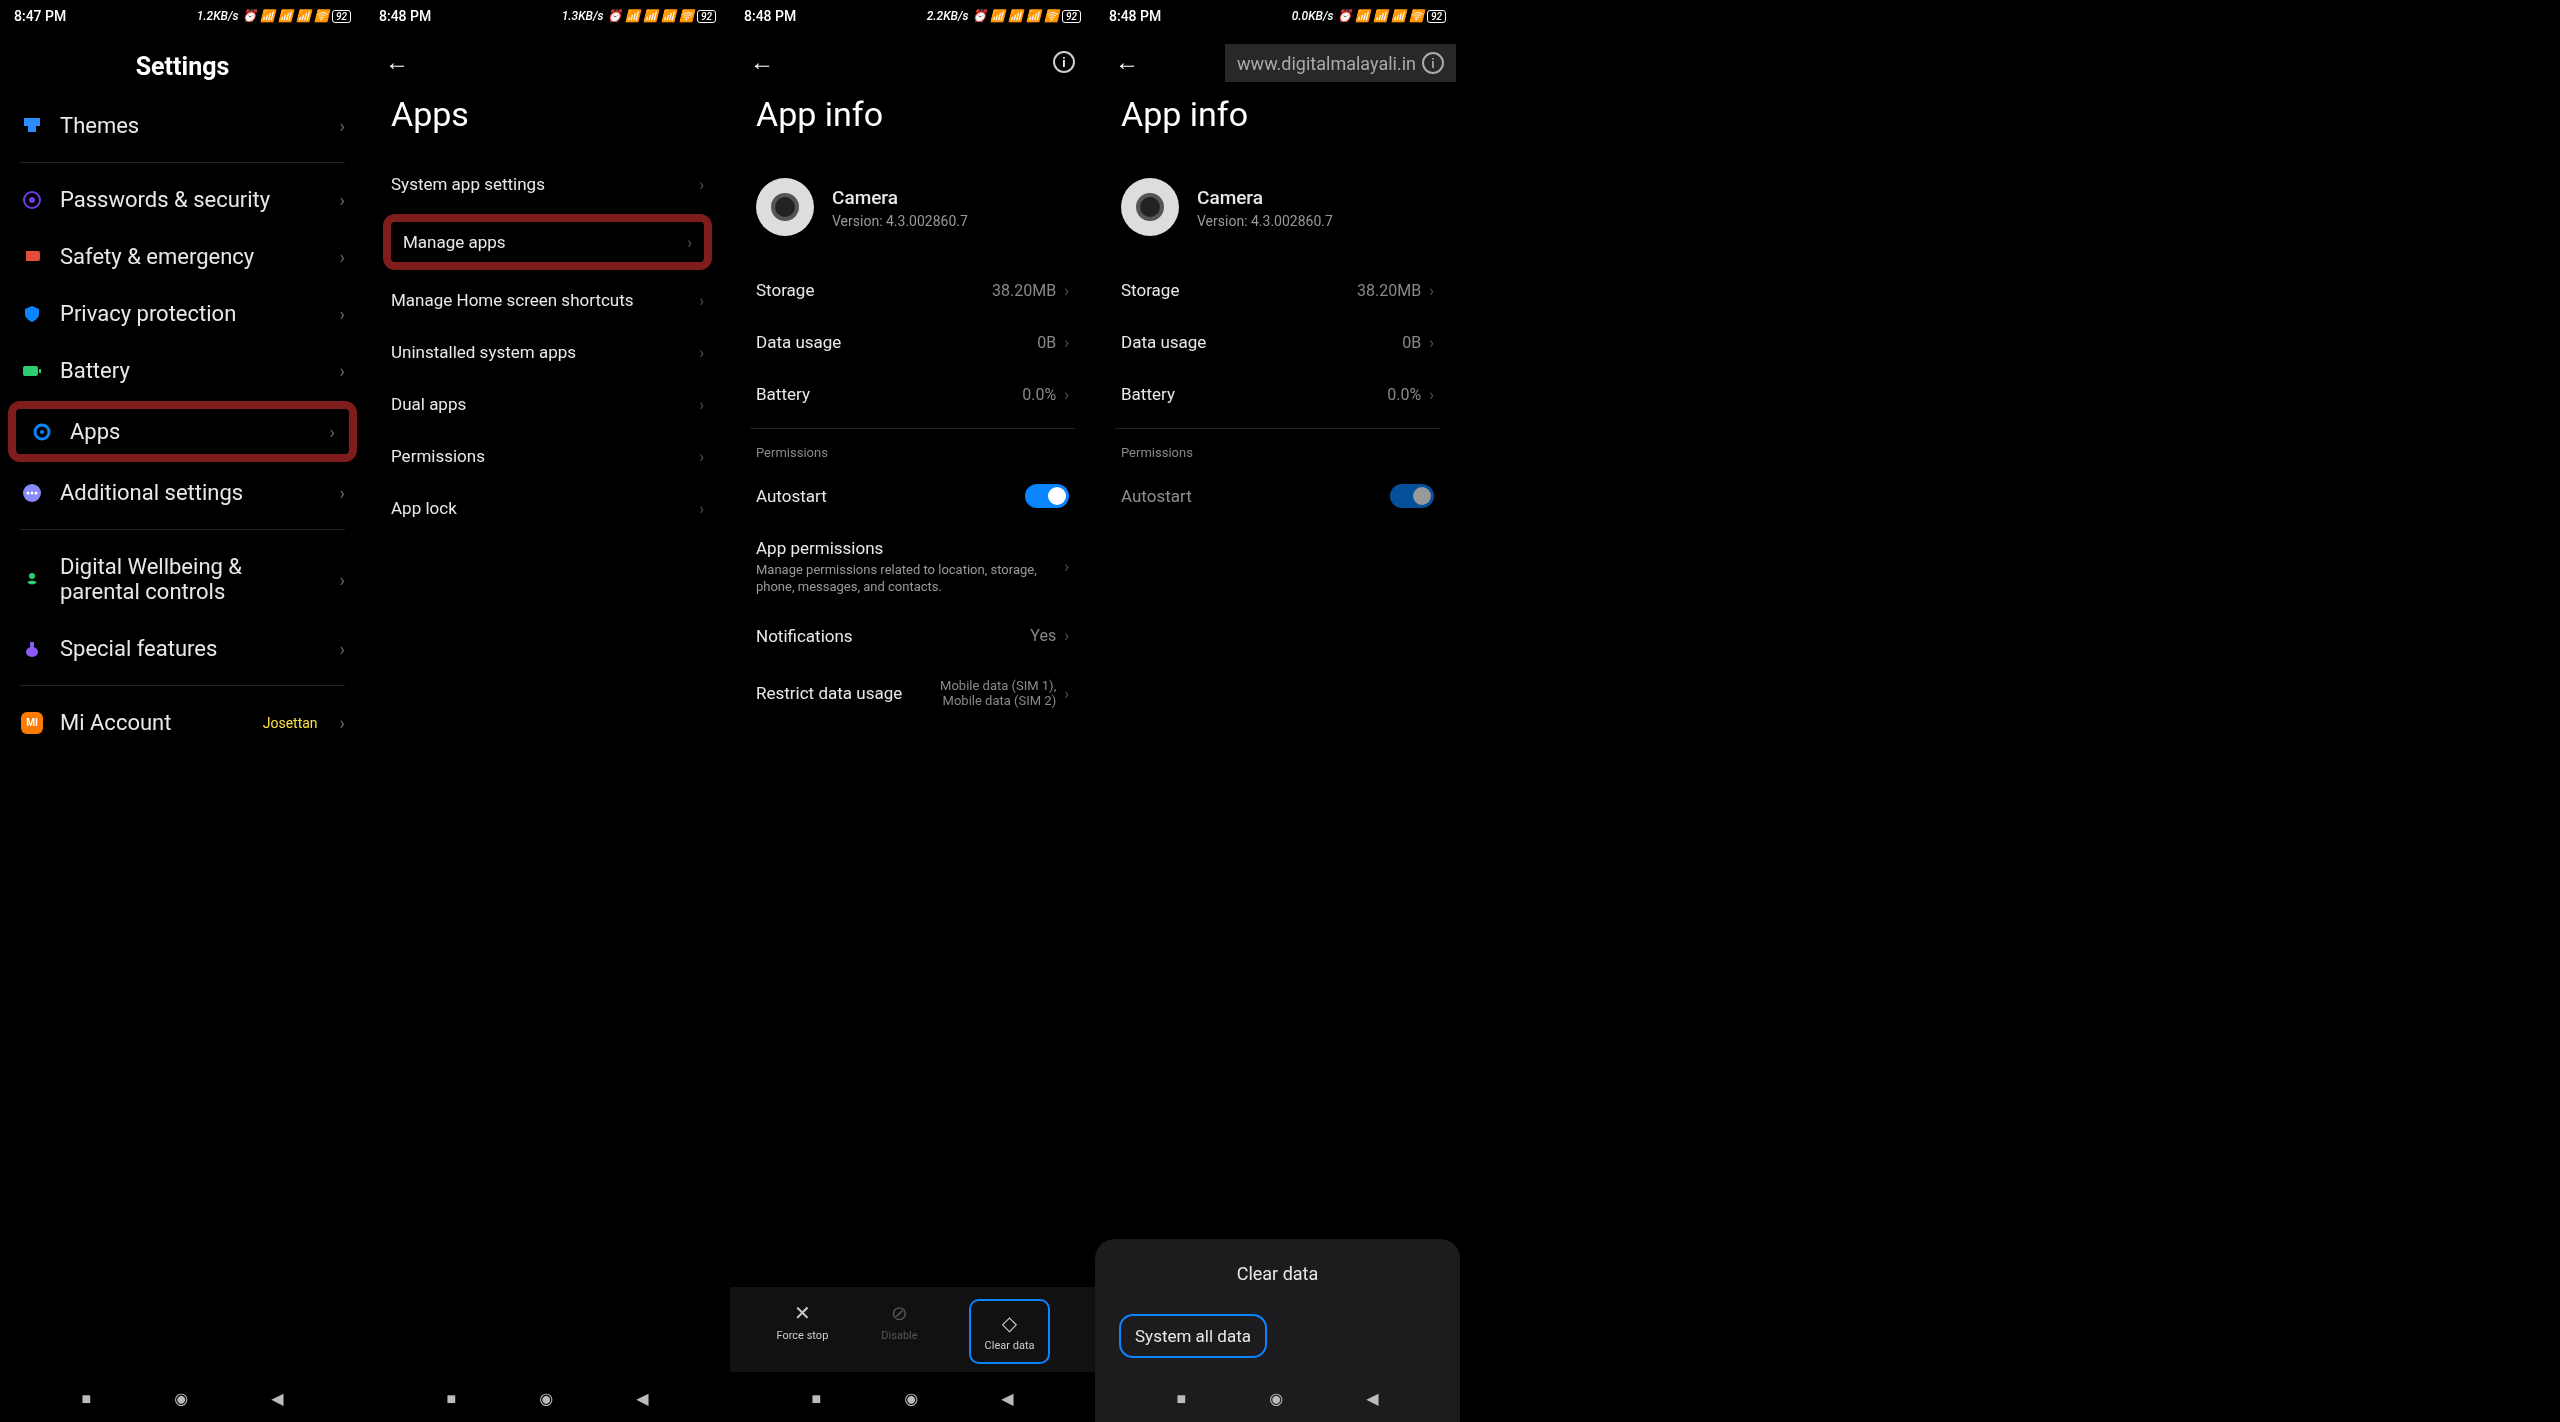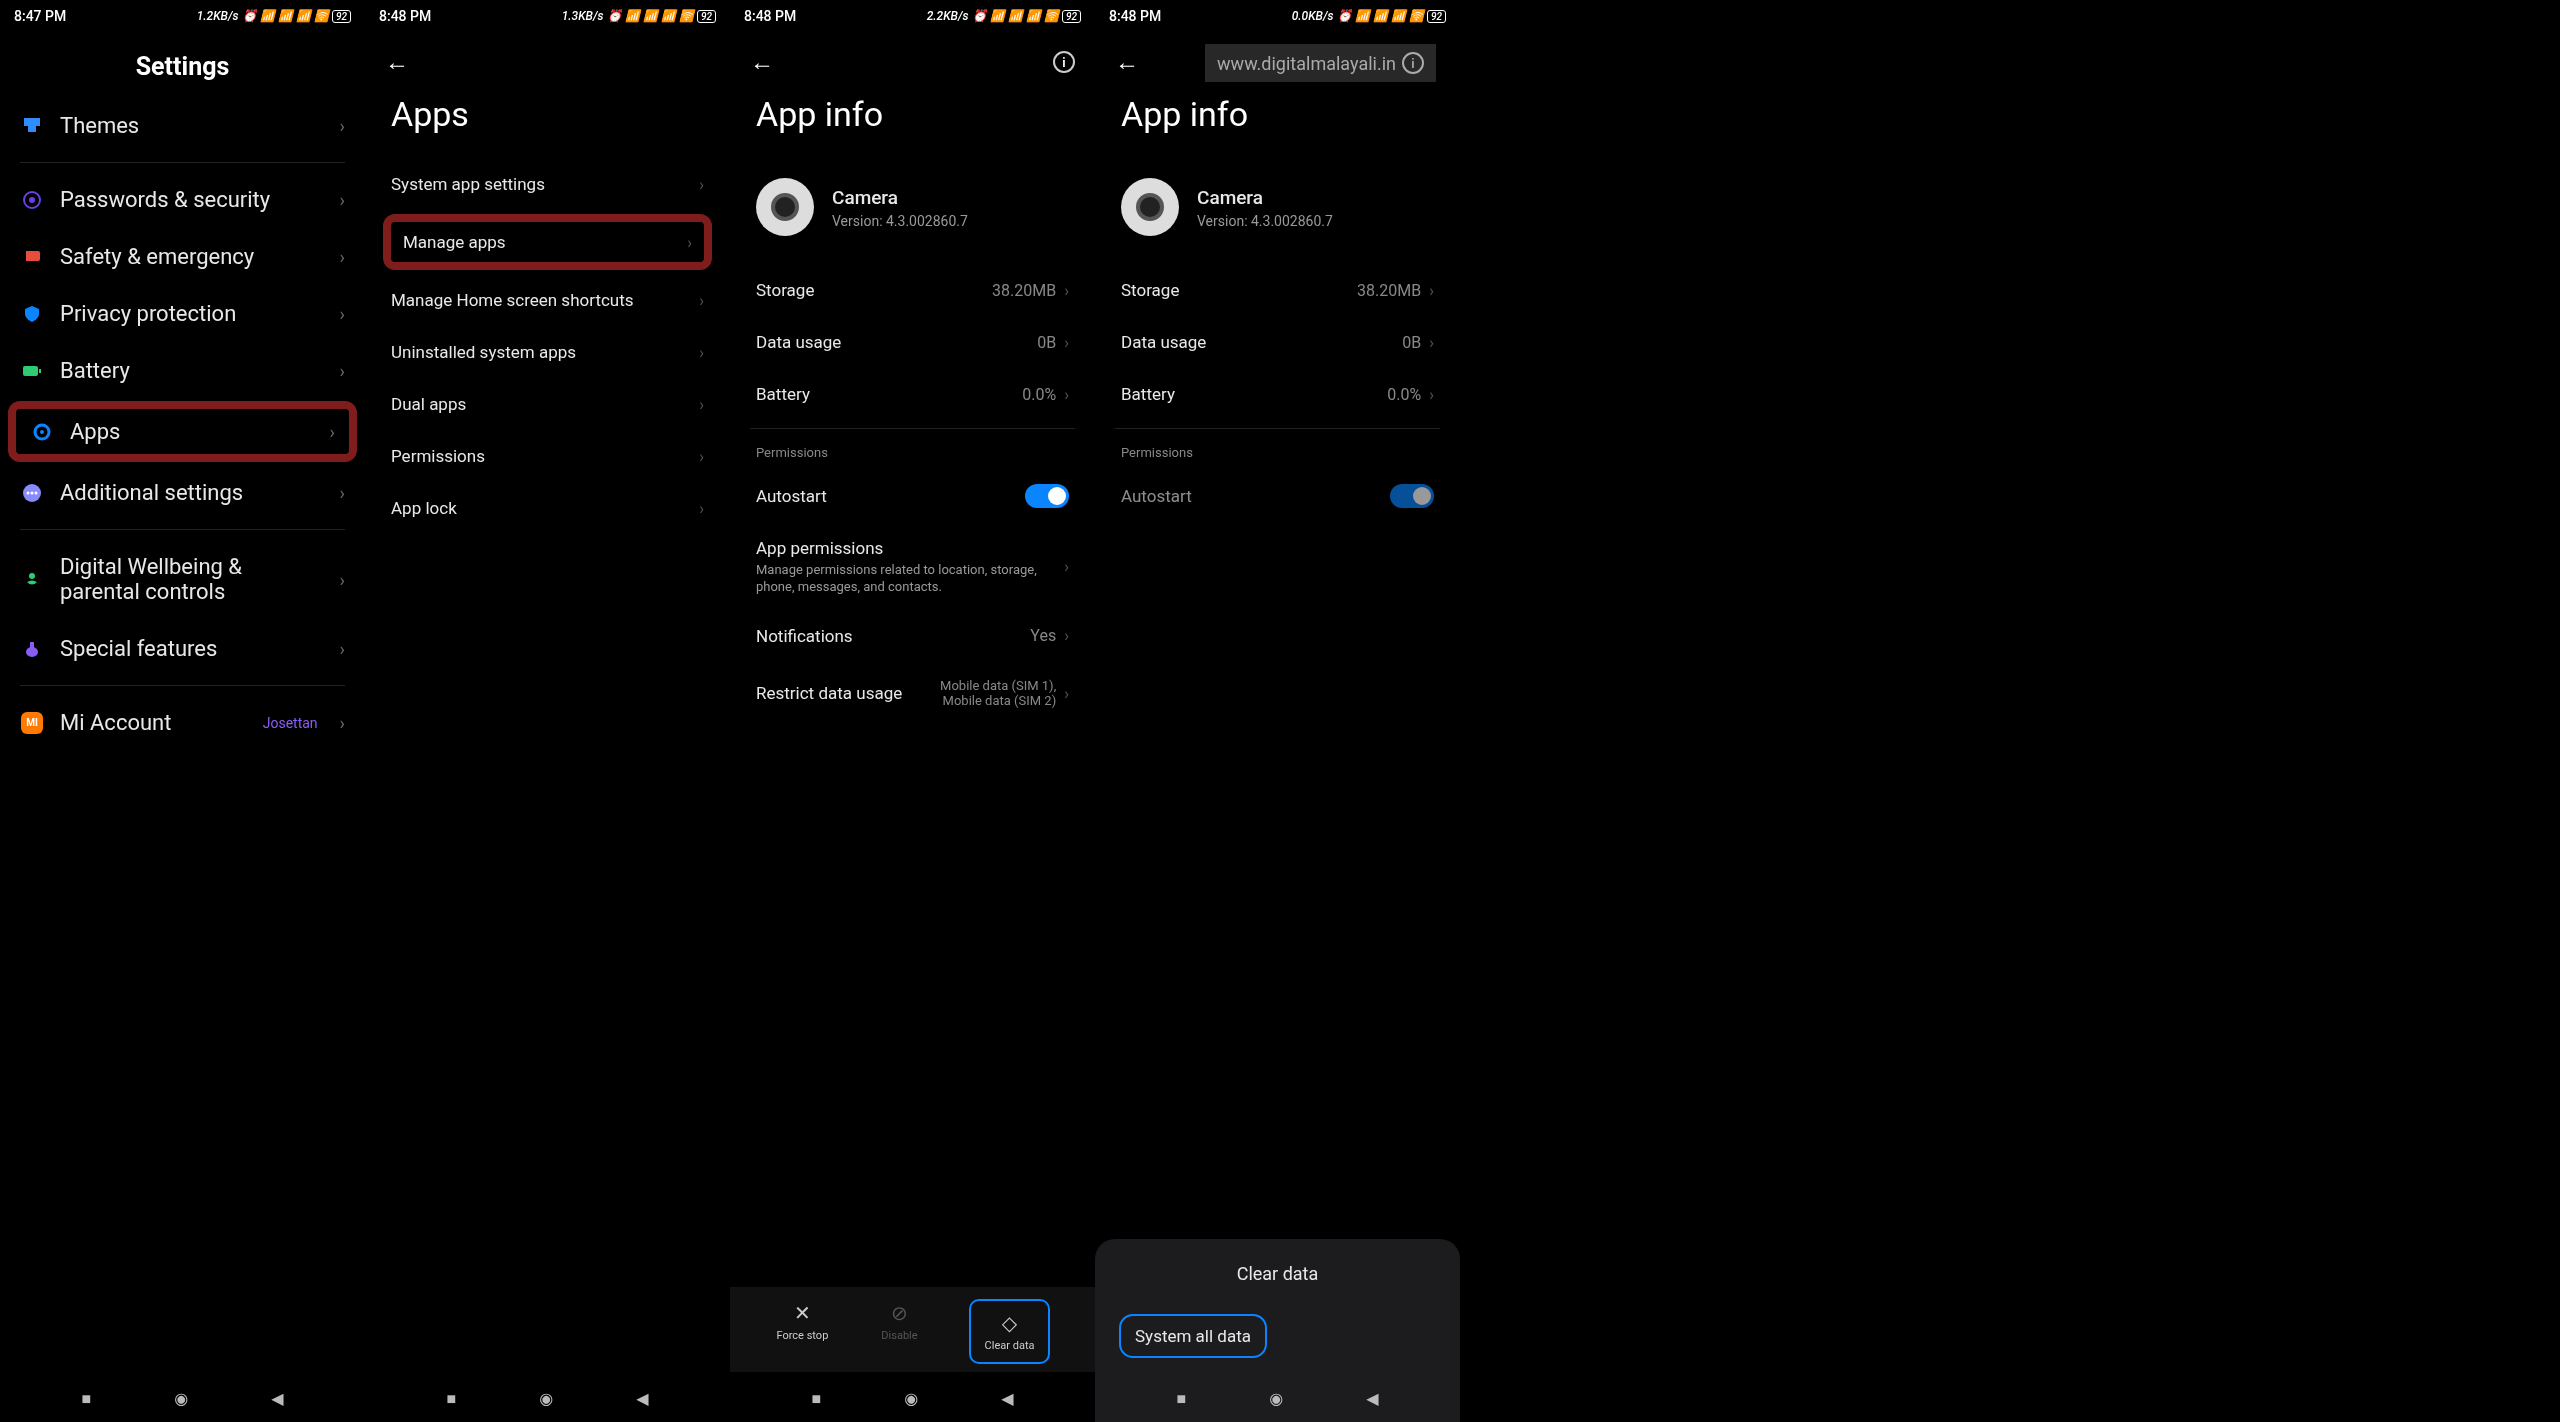--- a/index.html
+++ b/index.html
@@ -74,21 +74,21 @@
   justify-content: center;
   flex-shrink: 0;
 }
 .list-item .label {
   flex: 1;
   font-size: 22px;
   color: #e8e8e8;
 }
 .list-item .value {
   font-size: 14px;
-  color: #8b5cf6;
+  color: #fde047;
   text-align: right;
 }
 .list-item .chevron {
   color: #666;
   font-size: 18px;
   margin-left: 6px;
 }
 .divider {
   height: 1px;
   background: #222;
@@ -215,21 +215,21 @@
   padding: 16px;
   text-align: center;
   background: #2a2a2c;
   border-radius: 28px;
   font-size: 17px;
   color:#e8e8e8;
   cursor:pointer;
 }
 .watermark {
   position: absolute;
-  top: 44px; right: 24px;
+  top: 44px; right: 4px;
   background: rgba(80,80,80,0.5);
   color: #aaa;
   font-size: 18px;
   padding: 8px 12px;
   display:flex;
   align-items:center;
   gap:6px;
 }
 .restrict-val { text-align:right; font-size:13px; color:#888; line-height:1.2;}
 </style>

